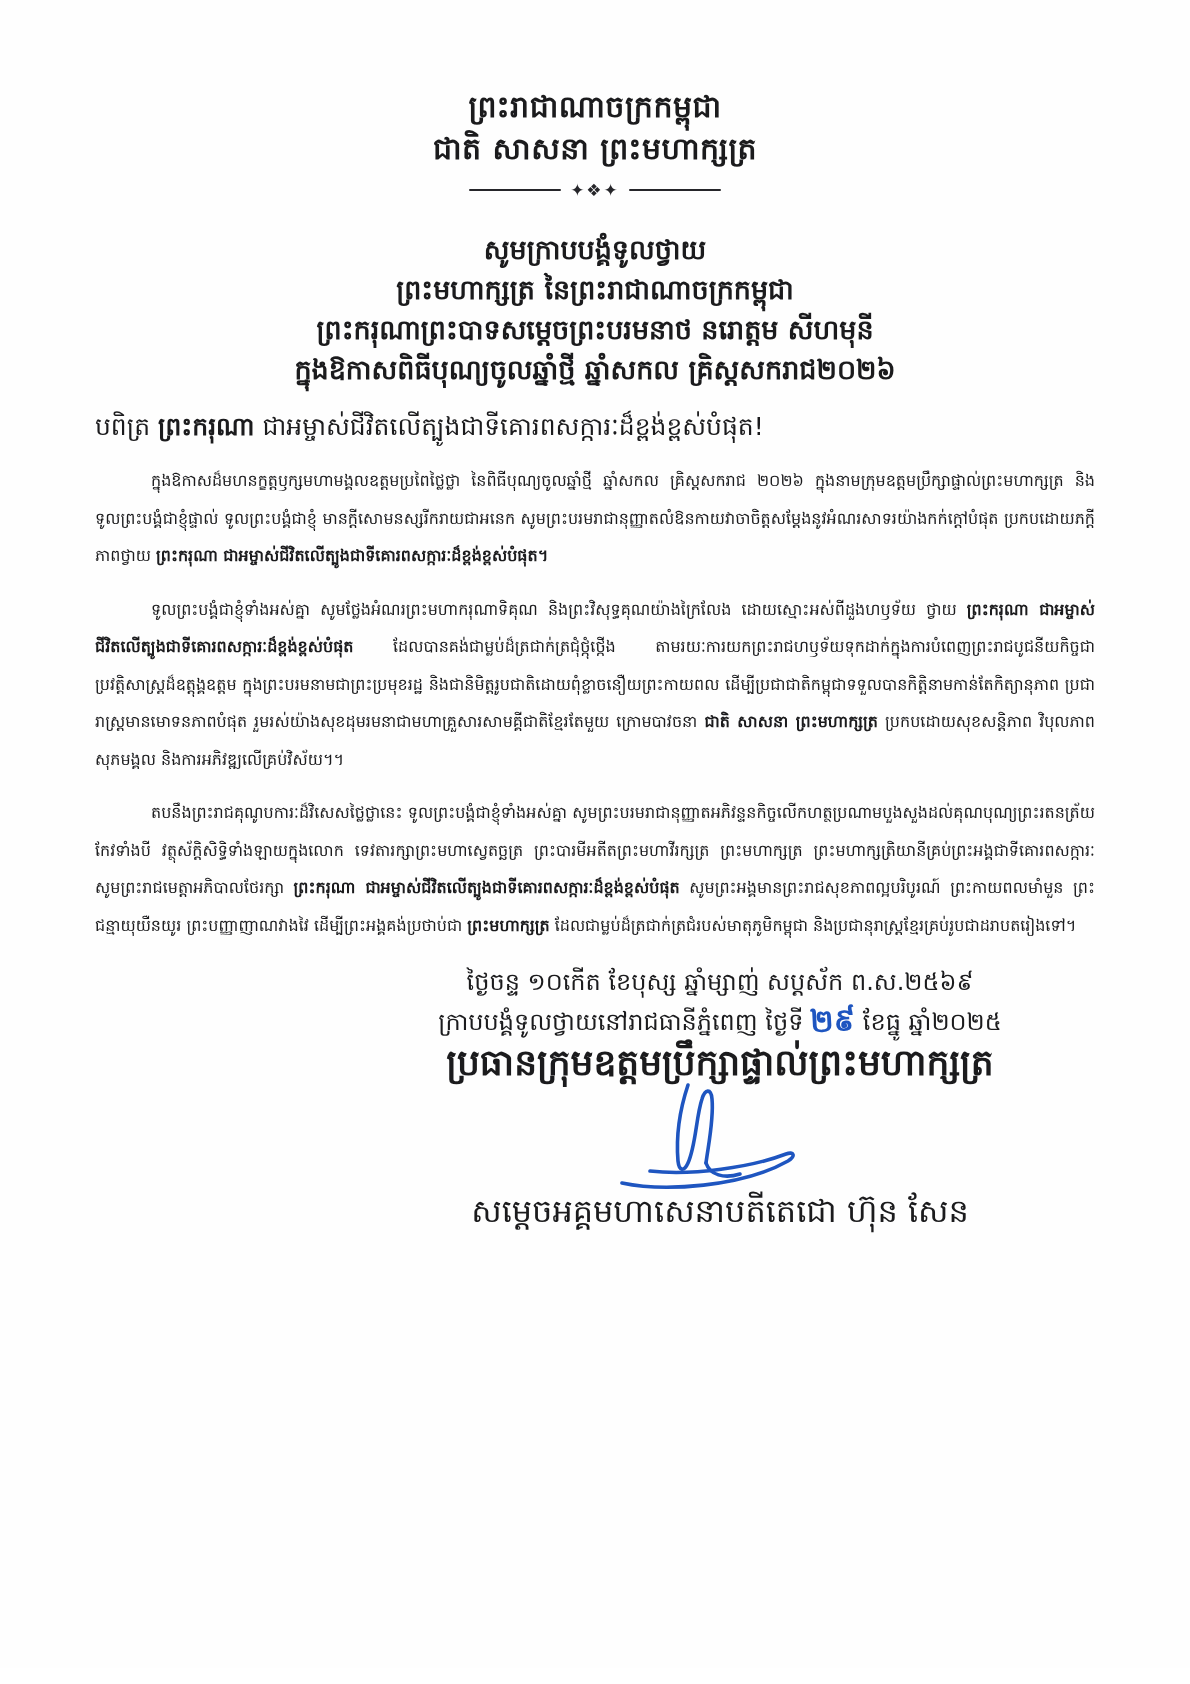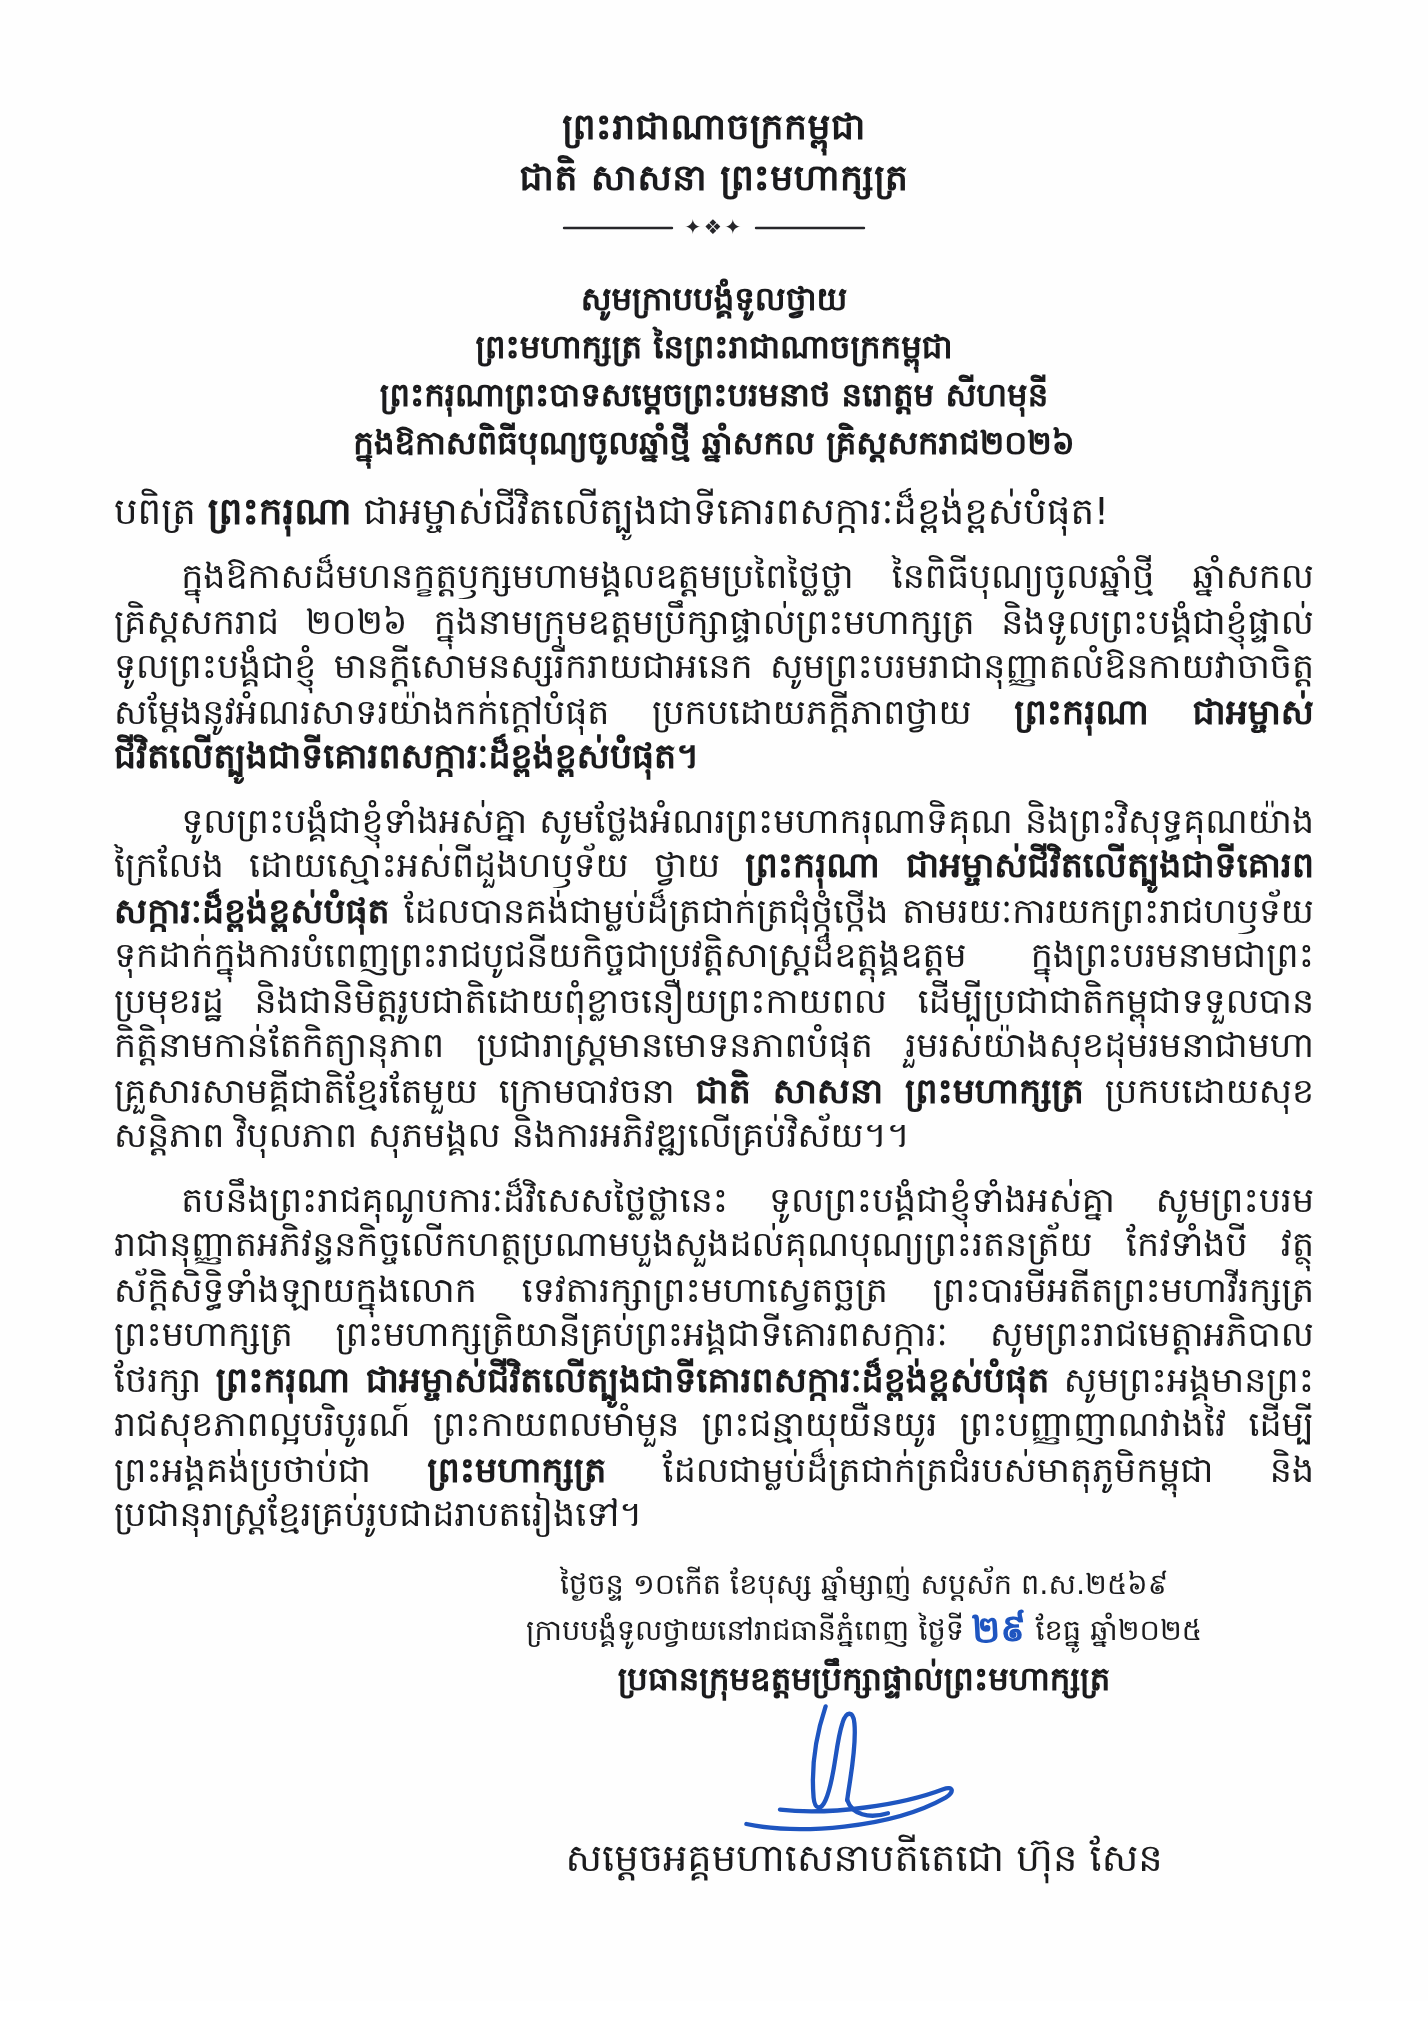--- a/index.html
+++ b/index.html
@@ -17,38 +17,38 @@
   
   .kingdom-header{text-align:center;font-weight:700;}
   .kingdom-header .line{font-size:30px;line-height:42px;letter-spacing:.5px;}
   .ornament{display:flex;align-items:center;justify-content:center;gap:9px;margin-top:10px;}
   .ornament .rule{width:92px;height:2px;background:#26262a;border-radius:2px;}
   .ornament .glyph{font-size:17px;color:#26262a;letter-spacing:2px;}
   
   .title-block{text-align:center;font-weight:700;margin-top:30px;}
   .title-block .t-line{font-size:27px;line-height:40px;}
   
-  .salutation{margin:18px 0 0 0;font-size:31px;line-height:38px;}
+  .salutation{margin:18px 0 0 0;font-size:25px;line-height:38px;}
   .body-p{
     margin:16px 0 0 0;
-    font-size:29px;
+    font-size:16px;
     line-height:37.5px;
     text-align:justify;
     text-indent:56px;
   }
   .b{font-weight:700;}
   
   .closing{
     width:810px;
     margin:20px 0 0 auto;
     margin-right:-30px;
     text-align:center;
   }
   .closing .c-line{font-size:24px;line-height:37px;}
-  .closing .signer-title{font-size:27px;font-weight:700;line-height:40px;margin-top:2px;}
+  .closing .signer-title{font-size:36px;font-weight:700;line-height:40px;margin-top:2px;}
   .hand-ink{
     color:#1e55c0;
     font-weight:700;
     font-size:31px;
     display:inline-block;
     transform:rotate(-3deg) translateY(1px);
     margin:0 7px;
   }
   .signature-wrap{height:118px;margin:-8px 0 -16px 0;}
   .signature-wrap svg{display:block;margin:0 auto;transform:translateX(-18px);}

